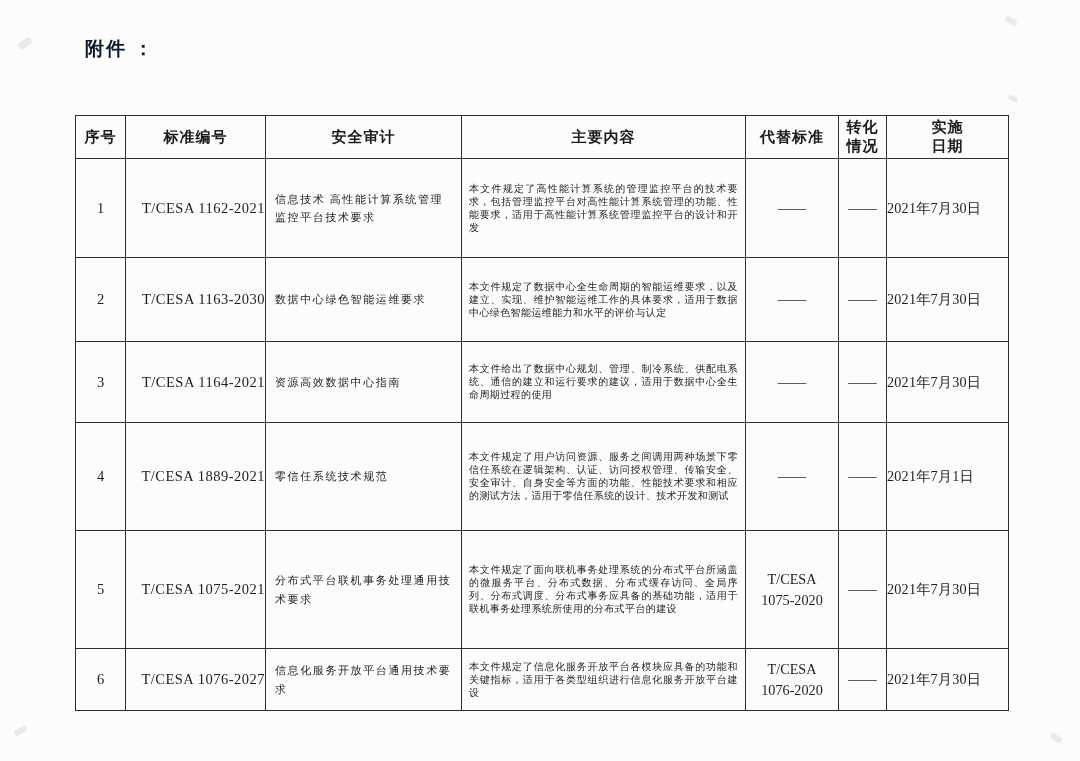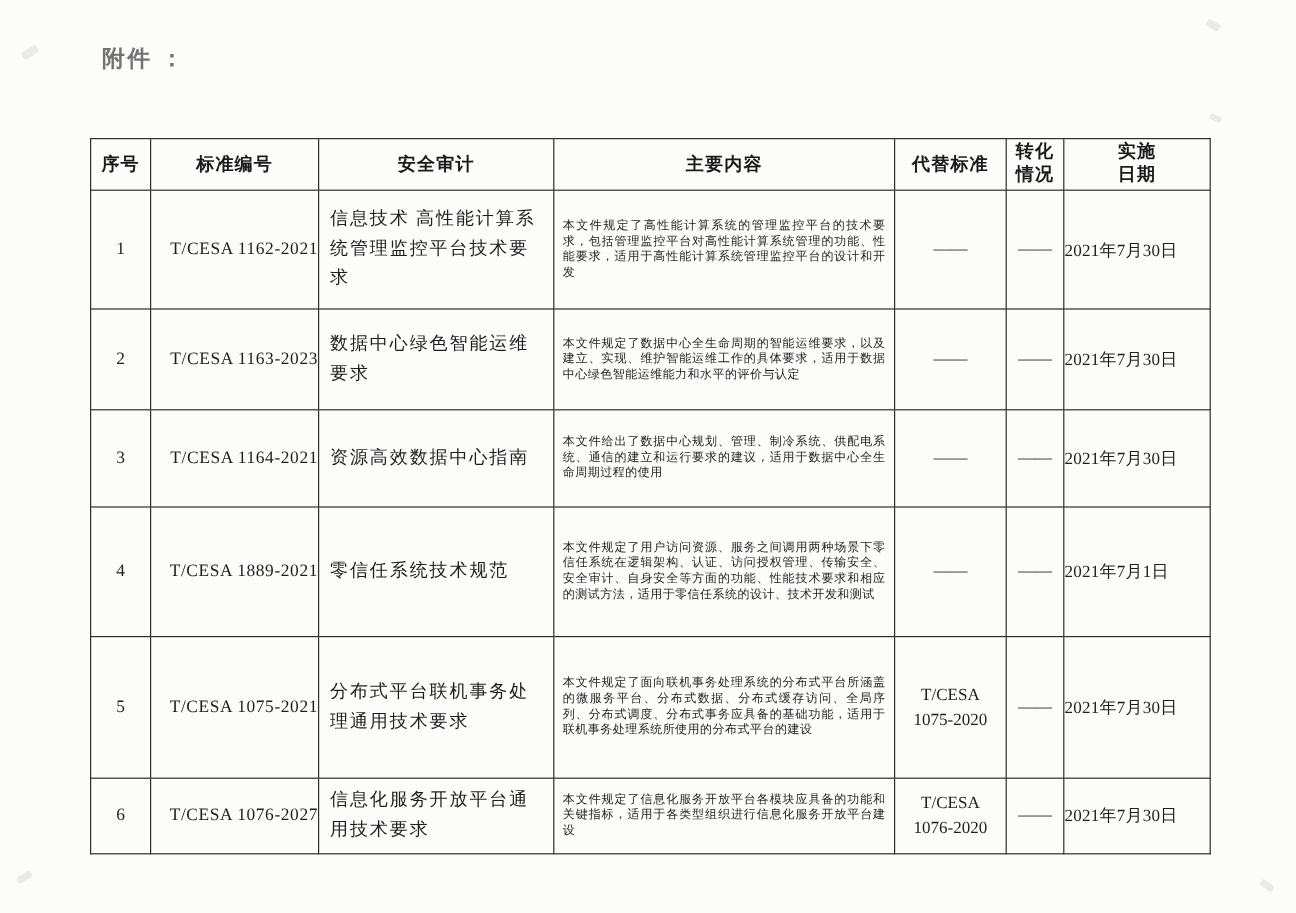--- a/index.html
+++ b/index.html
@@ -12,21 +12,21 @@
     overflow: hidden;
   }
   .page { position: absolute; inset: 0; }
 
   .attachment {
     position: absolute;
     left: 85px; top: 36px;
     font-size: 19px;
     font-weight: 700;
     letter-spacing: 2px;
-    color: #737373;
+    color: #0f172a;
   }
   .doc-title {
     position: absolute;
     left: 0; top: 86px;
     width: 1080px;
     text-align: center;
     font-size: 17.5px;
     font-weight: 700;
     letter-spacing: 1px;
     color: #1b1b1b;
@@ -48,21 +48,21 @@
     font-size: 15px;
     font-weight: 700;
     text-align: center;
     color: #1b1b1b;
     height: 43px;
     letter-spacing: 1px;
   }
   td.c-num { text-align: center; font-size: 14.5px; }
   td.c-code { text-align: right; font-size: 14.5px; letter-spacing: 0.5px; white-space: nowrap; }
   td.c-name {
-    font-size: 15px;
+    font-size: 11px;
     padding: 6px 9px;
     letter-spacing: 1.6px;
     line-height: 1.65;
     text-align: left;
   }
   td.c-content {
     font-size: 10px;
     padding: 3px 7px 4px 7px;
     letter-spacing: 0.4px;
     line-height: 1.3;
@@ -138,21 +138,21 @@
         <td class="c-num">1</td>
         <td class="c-code">T/CESA 1162-2021</td>
         <td class="c-name">信息技术 高性能计算系统管理监控平台技术要求</td>
         <td class="c-content">本文件规定了高性能计算系统的管理监控平台的技术要求，包括管理监控平台对高性能计算系统管理的功能、性能要求，适用于高性能计算系统管理监控平台的设计和开发</td>
         <td class="c-replaced">——</td>
         <td class="c-conv">——</td>
         <td class="c-date">2021年7月30日</td>
       </tr>
       <tr class="r2">
         <td class="c-num">2</td>
-        <td class="c-code">T/CESA 1163-2023</td>
+        <td class="c-code">T/CESA 1163-2030</td>
         <td class="c-name">数据中心绿色智能运维要求</td>
         <td class="c-content">本文件规定了数据中心全生命周期的智能运维要求，以及建立、实现、维护智能运维工作的具体要求，适用于数据中心绿色智能运维能力和水平的评价与认定</td>
         <td class="c-replaced">——</td>
         <td class="c-conv">——</td>
         <td class="c-date">2021年7月30日</td>
       </tr>
       <tr class="r3">
         <td class="c-num">3</td>
         <td class="c-code">T/CESA 1164-2021</td>
         <td class="c-name">资源高效数据中心指南</td>

